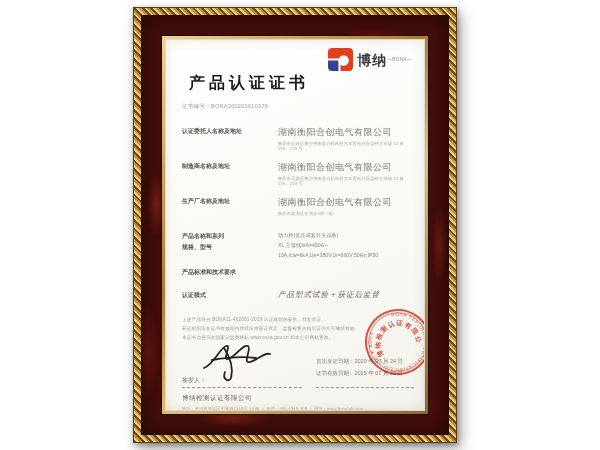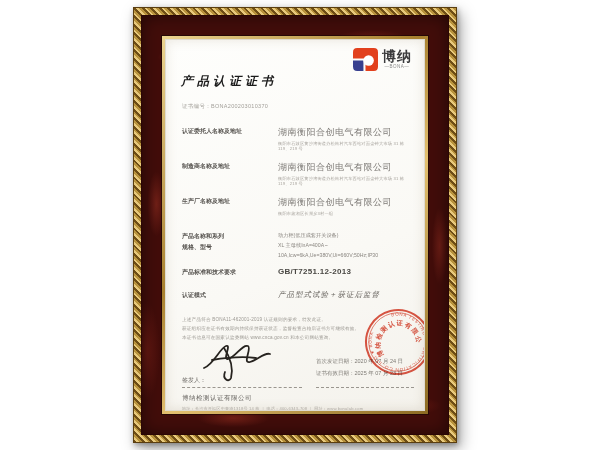--- a/index.html
+++ b/index.html
@@ -49,28 +49,28 @@
   
   .paper {
     position:relative; width:100%; height:100%;
     background:linear-gradient(160deg,#fefefc 0%,#faf9f5 60%,#f4f2ec 100%);
     box-shadow:inset 0 0 12px rgba(110,85,40,.14);
     overflow:hidden;
   }
 
   
   .logo { position:absolute; top:8px; right:12px; display:flex; align-items:center; gap:4px; }
-  .logo-text { display:flex; flex-direction:column; align-items:center; line-height:1; }
+  .logo-text { display:flex; flex-direction:row; align-items:center; line-height:1; }
   .logo-cn { font-size:14px; font-weight:bold; color:#3b3b3d; letter-spacing:1px; }
   .logo-en { font-size:4.5px; color:#8a8a8a; margin-top:2px; letter-spacing:.5px; }
 
   .title {
-    position:absolute; left:15px; top:33px;
+    position:absolute; left:23px; top:33px;
     font-family:"DejaVu Serif","Liberation Serif",serif;
-    font-size:12px; font-weight:bold; color:#1b1b1b; letter-spacing:4px;font-style:italic;
+    font-size:16px; font-weight:bold; color:#1b1b1b; letter-spacing:4px;
   }
   .certno { position:absolute; left:16px; top:63px; font-size:5.5px; color:#a3a09a; letter-spacing:.3px; }
 
   
   .row { position:absolute; left:16px; right:8px; display:flex; }
   .row-label { width:96px; flex:none; font-size:6px; font-weight:bold; color:#55524e; line-height:1.9; }
   .row-value-wrap { flex:1; }
   .row-value { font-size:9px; color:#7d7a76; letter-spacing:.5px; }
   .row-sub { font-size:4.2px; color:#a8a49e; margin-top:2px; letter-spacing:.2px; }
   .row-v-sm { font-size:5.2px; color:#8a8680; line-height:1.9; }
@@ -152,23 +152,20 @@
               <div>规格、型号</div>
             </div>
             <div class="row-value-wrap">
               <div class="row-v-sm">动力柜(低压成套开关设备)</div>
               <div class="row-v-sm">XL 主母线InA=400A～10A,Icw=6kA,Ue=380V,Ui=660V;50Hz;IP30</div>
             </div>
           </div>
 
           <div class="row" style="top:227px">
             <div class="row-label">产品标准和技术要求</div>
-            <div class="row-value-wrap">
-              <div class="row-value-bold">GB/T7251.12-2013</div>
-            </div>
           </div>
 
           <div class="row" style="top:250px">
             <div class="row-label">认证模式</div>
             <div class="row-value-wrap">
               <div class="row-value-mode">产品型式试验＋获证后监督</div>
             </div>
           </div>
 
           <div class="fineprint">

